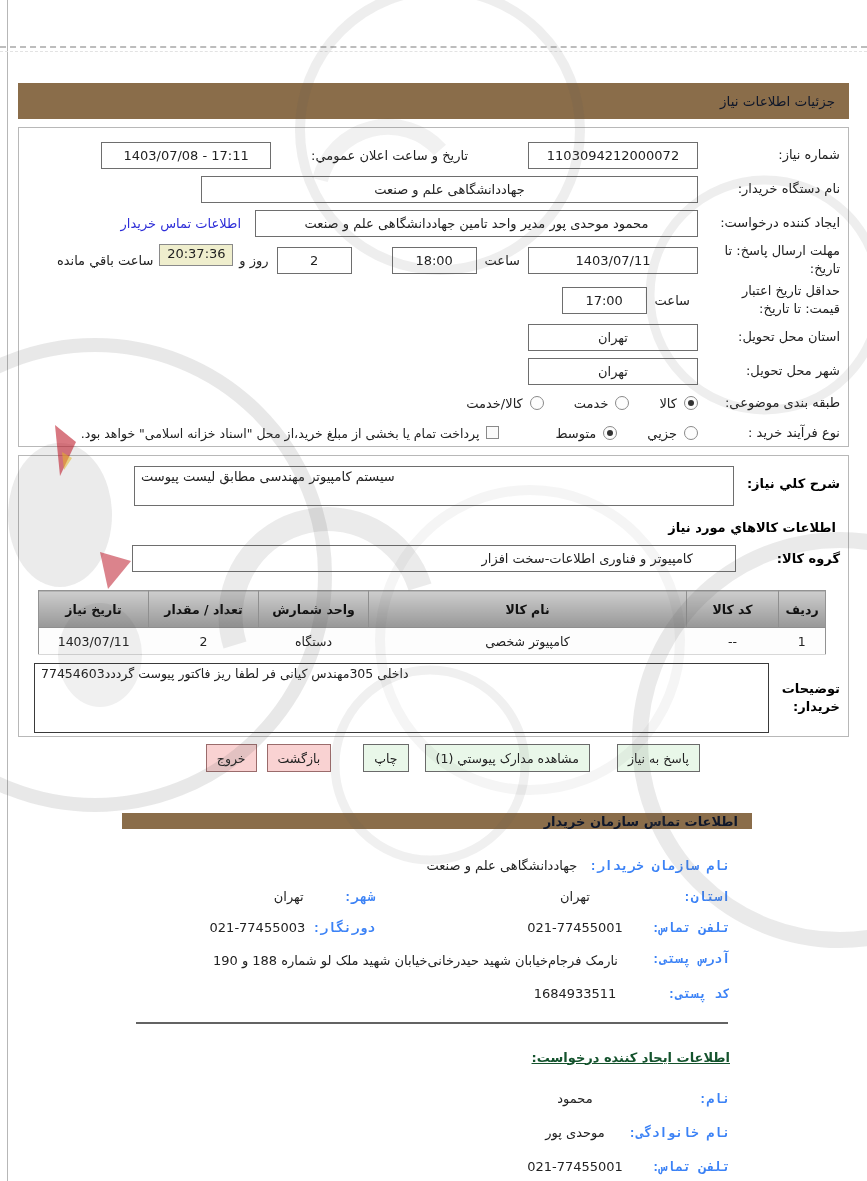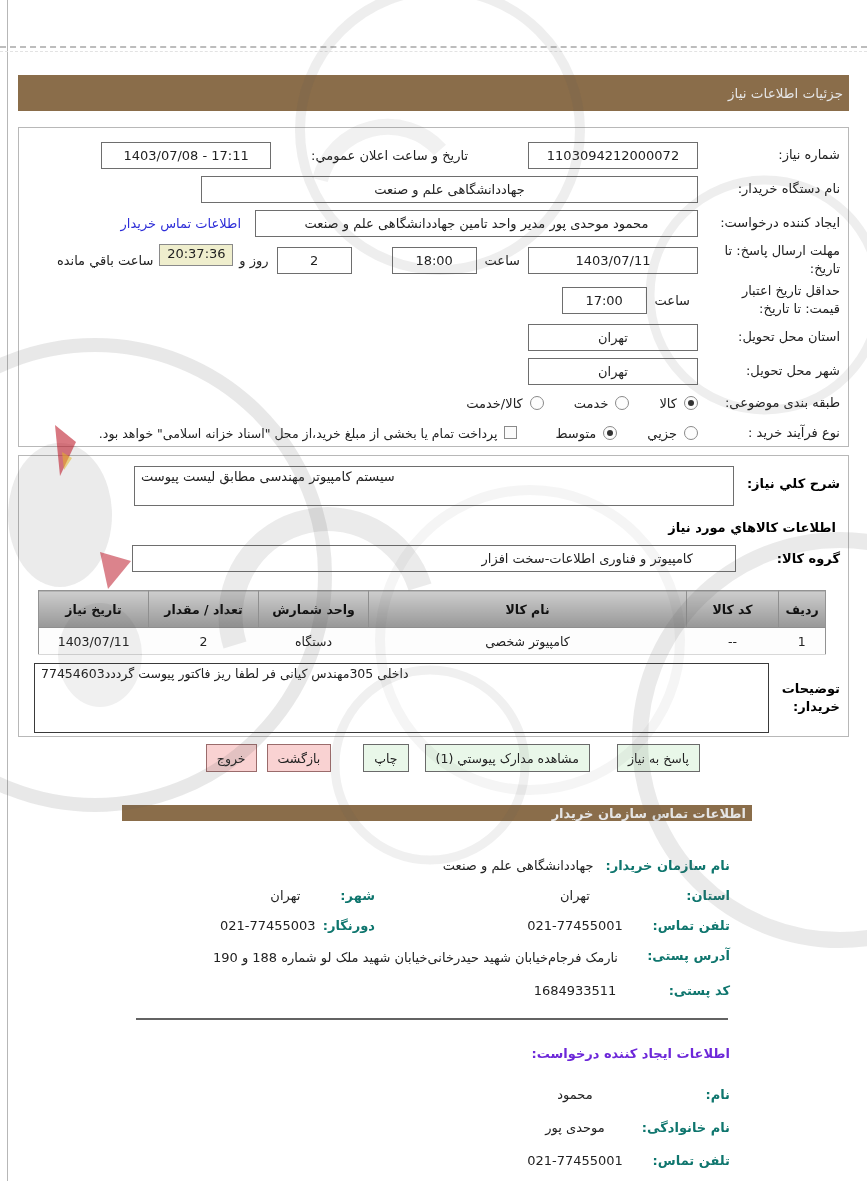--- a/index.html
+++ b/index.html
@@ -5,22 +5,22 @@
   html,body{margin:0;padding:0;background:#fff;}
   .page{
     position:relative;width:867px;height:1181px;overflow:hidden;background:#fff;
     font-family:"DejaVu Sans","Liberation Sans",sans-serif;font-size:13px;color:#222;
     direction:rtl;
   }
   .edge-left{position:absolute;left:7px;top:0;bottom:0;width:1px;background:#b7b7b7;}
   .dashline{position:absolute;top:46px;left:0;right:0;height:3px;
     border-top:2px dashed #bdbdbd;border-bottom:1px dashed #e3e3e3;}
   
-  .bar{position:absolute;background:#8a6d4a;color:#e5e5e5;display:flex;align-items:center;
-    padding:0 6px;box-sizing:border-box;}
+  .bar{position:absolute;background:#8a6d4a;color:#0f172a;display:flex;align-items:center;
+    padding:0 14px;box-sizing:border-box;margin-top:8px;}
   .bar1{top:75px;right:18px;left:18px;height:36px;font-size:13.5px;}
   .bar2{top:805px;right:115px;left:122px;height:16px;font-size:13px;font-weight:bold;}
   
   .panel{position:absolute;right:18px;left:18px;border:1px solid #b8b8b8;background:#fff;
     box-sizing:border-box;padding:8px;}
   .panel1{top:127px;height:320px;padding-top:10px;}
   .panel2{top:455px;height:282px;}
   .frow{display:flex;align-items:center;min-height:34px;}
   .flabel{flex:0 0 142px;width:142px;padding-left:6px;box-sizing:border-box;line-height:1.35;}
   .ibox{border:1px solid #6e6e6e;background:#fff;height:27px;box-sizing:border-box;
@@ -71,28 +71,28 @@
   .btnrow{position:absolute;top:744px;right:167px;left:0;display:flex;align-items:center;}
   .btn{height:28px;border:1px solid #6a6a6a;display:flex;align-items:center;justify-content:center;
     font-size:12.5px;padding:0 10px;box-sizing:border-box;white-space:nowrap;cursor:pointer;color:#222;}
   .btn.green{background:#e9f7e9;}
   .btn.pink{background:#f9d2d2;border-color:#9a6b6b;}
   .g1{margin-right:0;}.g2{margin-right:27px;}.g3{margin-right:16px;}
   .g4{margin-right:32px;}.g5{margin-right:10px;}
   
   .contact{position:absolute;top:858px;right:137px;left:130px;}
   .crow{display:flex;align-items:flex-start;margin-bottom:15px;}
-  .clabel{font-weight:bold;color:#0f766e;white-space:nowrap;}
+  .clabel{font-weight:bold;color:#3b82f6;white-space:nowrap;font-family:Liberation Mono, monospace;}
   .cl100{flex:0 0 100px;width:100px;}
   .cval{width:110px;flex:0 0 110px;text-align:center;white-space:nowrap;}
   .cgap145{margin-right:145px;}
   .cval2{width:110px;flex:0 0 110px;text-align:center;white-space:nowrap;}
   .addrval{margin-right:12px;max-width:420px;line-height:1.5;}
   .sep{border:none;border-top:2px solid #636363;margin:20px 2px 26px 6px;}
-  .cheading{font-weight:bold;color:#6d28d9;margin:0 0 26px 0;}
+  .cheading{font-weight:bold;color:#14532d;margin:0 0 26px 0;text-decoration:underline;}
   .orgval{margin-right:12px;}
   
   .wm{position:absolute;inset:0;z-index:6;pointer-events:none;}
   .content{position:relative;z-index:1;}
 </style>
 </head>
 <body>
 
 <div class="page">
 
@@ -182,21 +182,21 @@
         <span class="optlabel">خدمت</span>
         <span class="radio"></span>
         <span class="optlabel">کالا/خدمت</span>
       </div>
 
       <div class="frow" style="min-height:30px;">
         <span class="flabel">نوع فرآیند خرید :</span>
         <span class="radio"></span>
         <span class="optlabel">جزیي</span>
         <span class="radio sel"></span>
-        <span class="optlabel" style="margin-left:38px;">متوسط</span>
+        <span class="optlabel" style="margin-left:56px;">متوسط</span>
         <span class="checkbox"></span>
         <span style="font-size:12.5px;">پرداخت تمام یا بخشی از مبلغ خرید،از محل "اسناد خزانه اسلامی" خواهد بود.</span>
       </div>
 
     </div>
 
     <div class="panel panel2">
 
       <div class="descrow">
         <span class="desclabel boldlabel">شرح کلي نیاز:</span>

